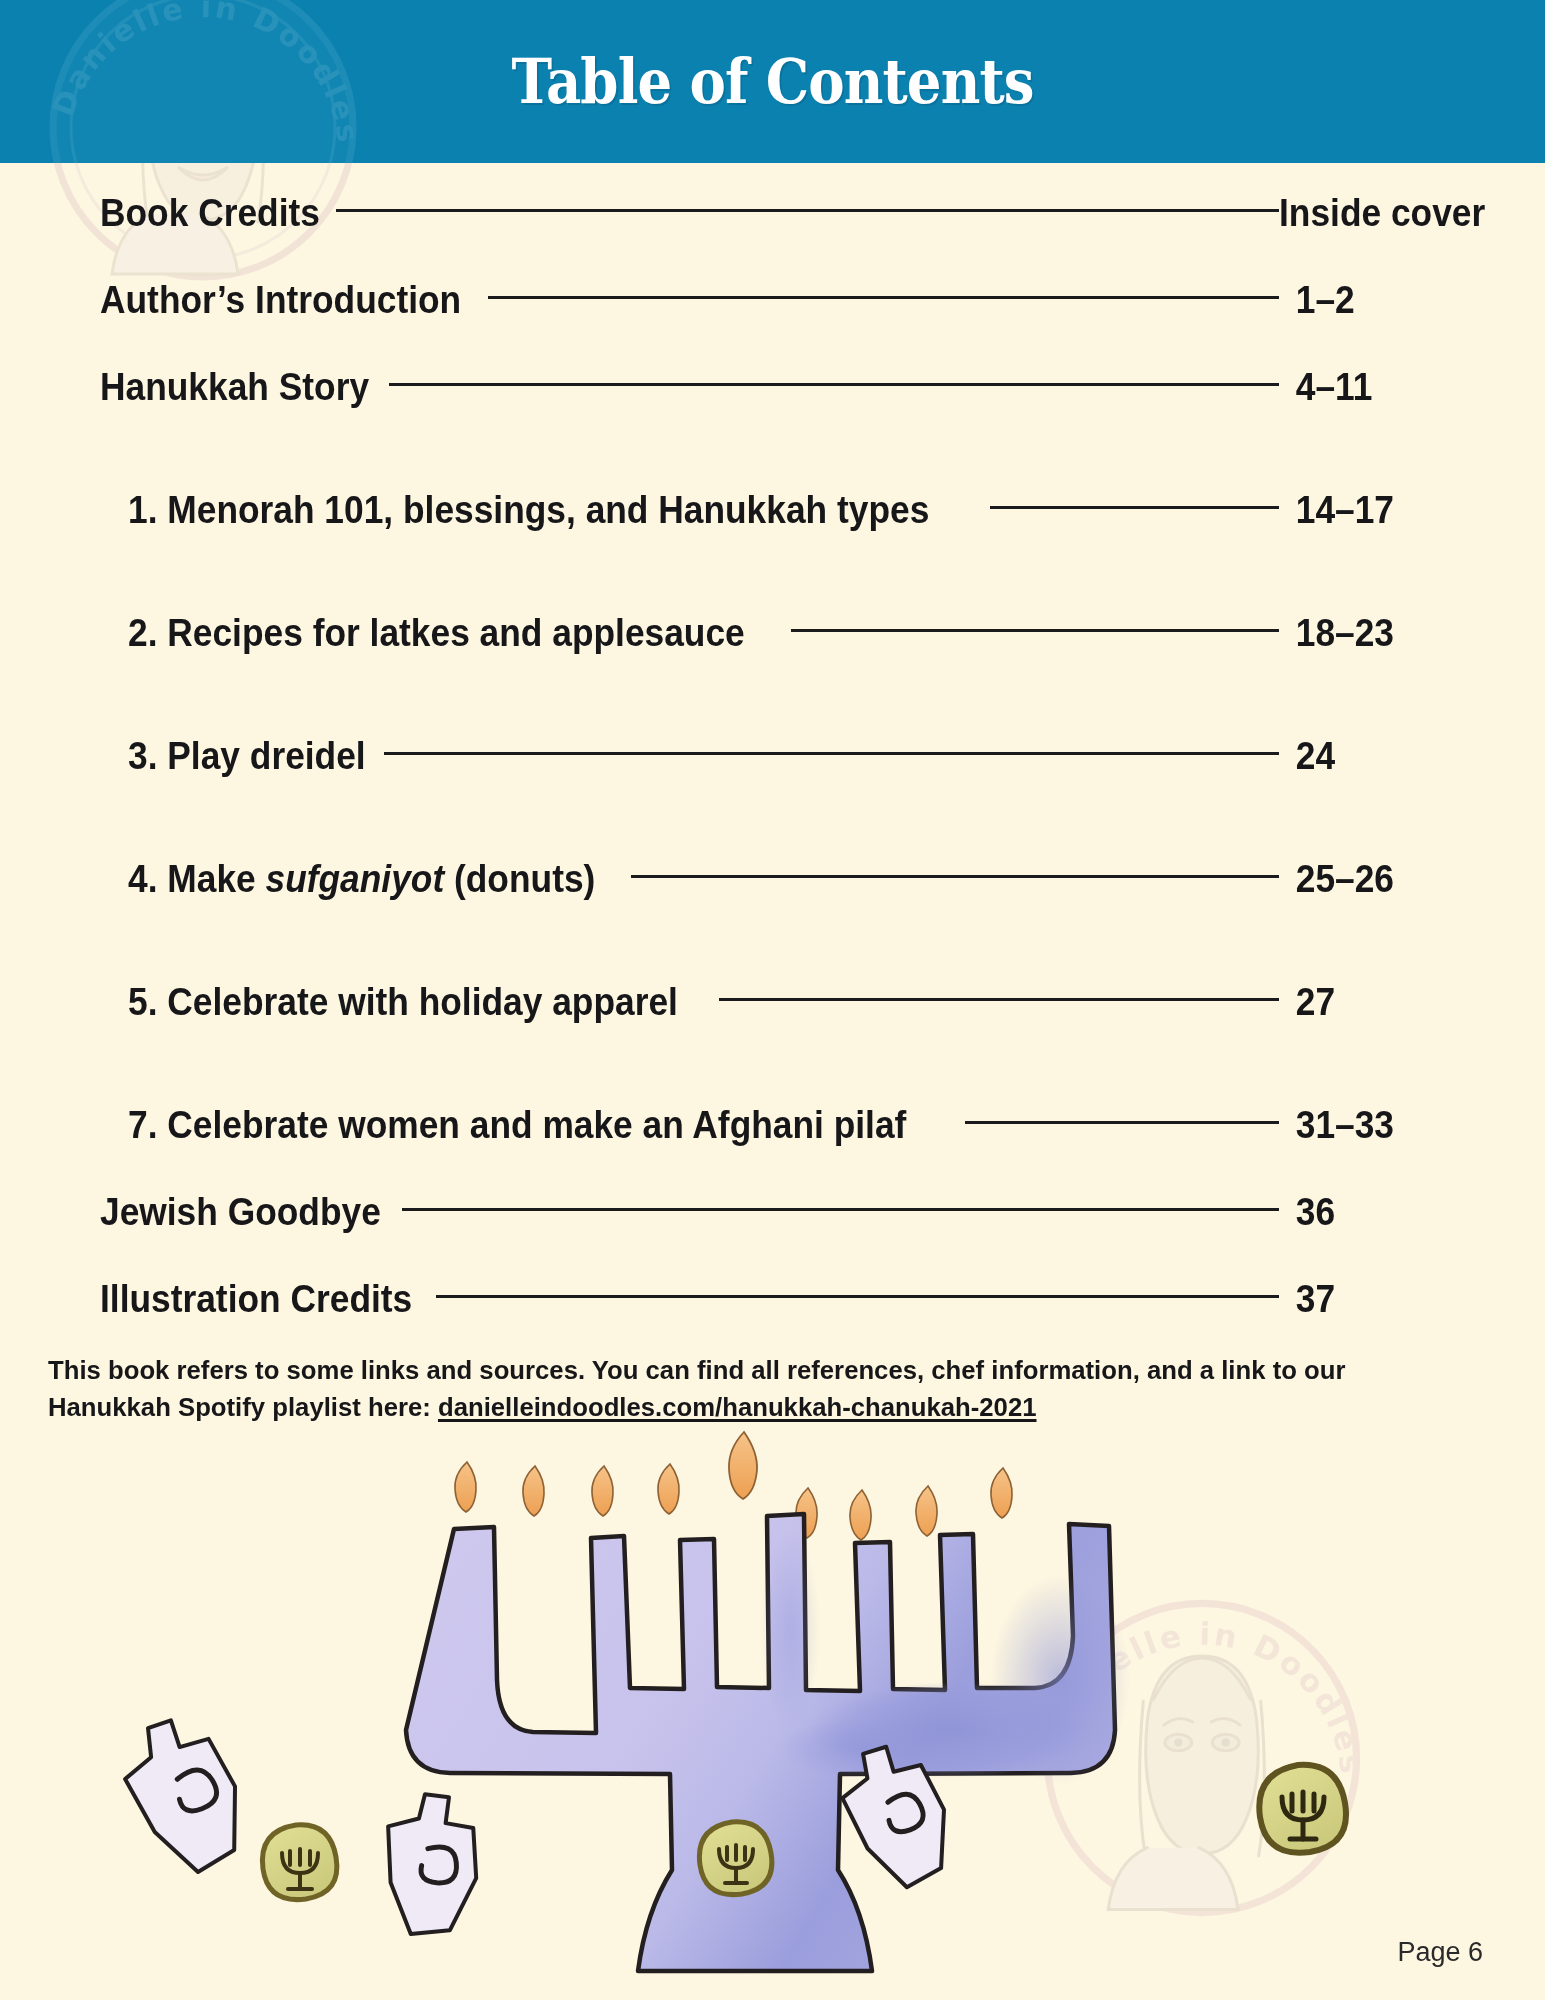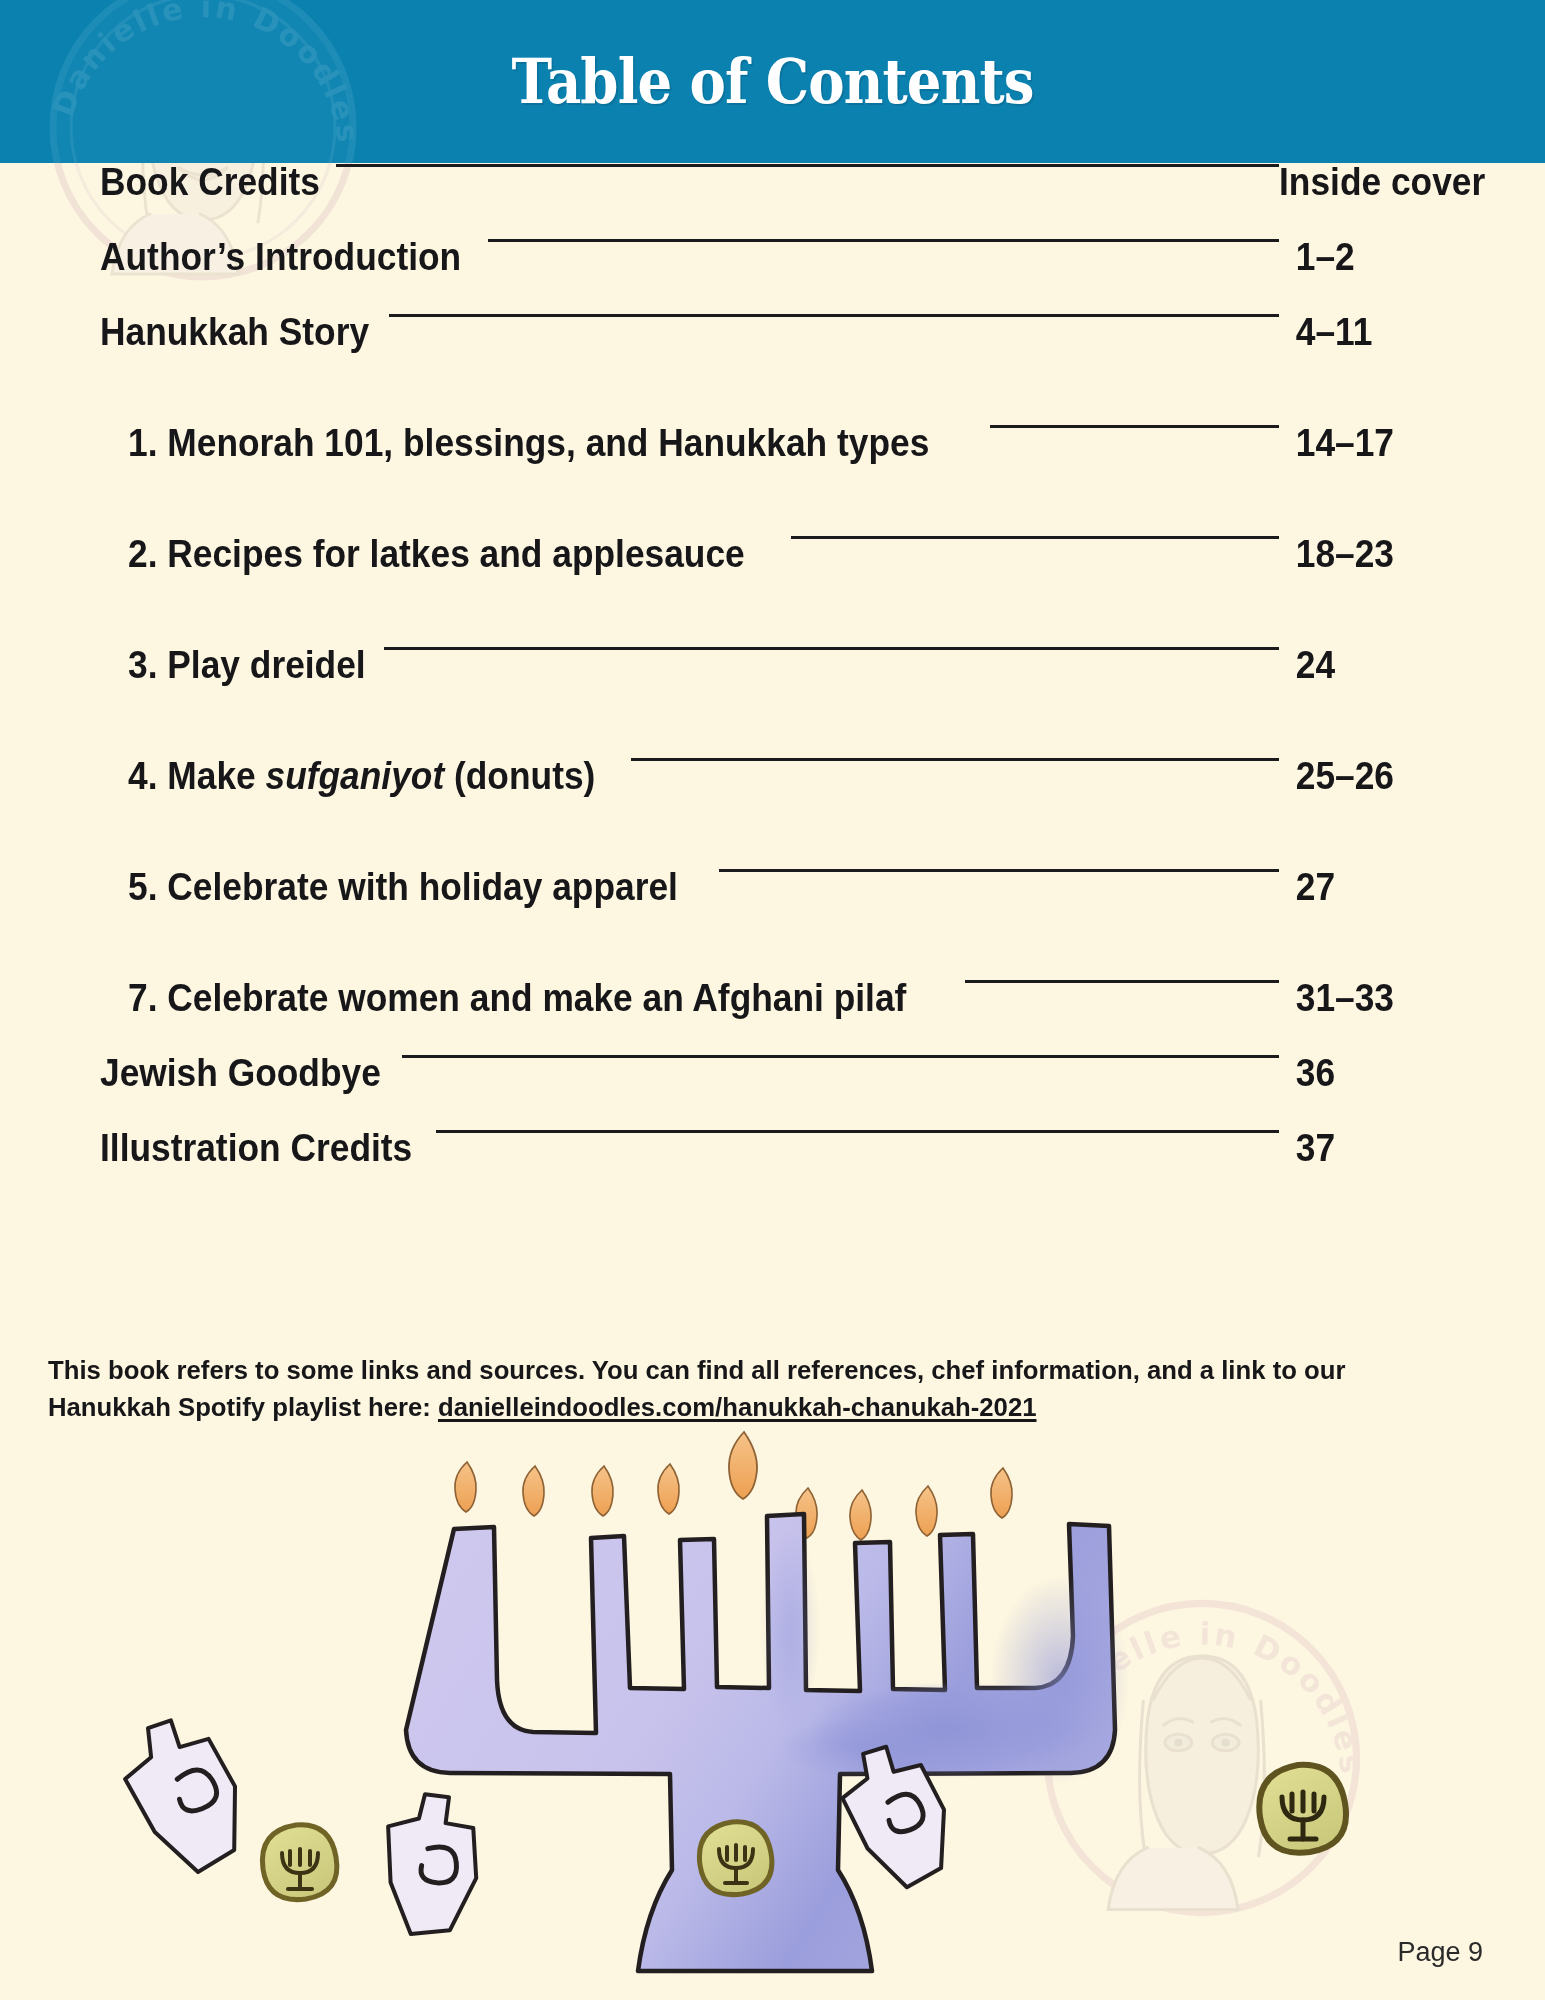--- a/index.html
+++ b/index.html
@@ -29,22 +29,22 @@
     font-family:"DejaVu Serif","Liberation Serif",serif;
     font-weight:700;font-size:62px;letter-spacing:-1px;
     transform:scaleX(.88);transform-origin:center center;
     text-shadow:2px 2px 0 rgba(0,0,0,.10);
     white-space:nowrap;
   }
 
   
   .toc{position:absolute;left:0;top:163px;width:1545px;z-index:4;}
   .row{
-    display:flex;align-items:flex-start;
-    padding:0 48px 0 100px;
+    display:flex;align-items:center;
+    padding:12px 48px 0 100px;
     height:75px;
   }
   .row.sub{padding-left:128px;margin-top:36px;}
   .label{
     font-family:"Liberation Sans",sans-serif;
     font-weight:700;
     font-size:38px;
     color:#17171A;
     transform:scaleX(.93);transform-origin:left center;
     white-space:nowrap;flex:0 0 auto;
@@ -361,13 +361,13 @@
             <path d="M45 27 l0 19"></path>
             <path d="M56 29 l0 17"></path>
           <path d="M45 55 l0 19"></path>
             <path d="M32 74 l26 0"></path>
         </g>
       </g>
     </g>
   </svg>
 </div>
 
-<div class="pagefoot">Page 9</div>
+<div class="pagefoot">Page 6</div>
 
 </body></html>

